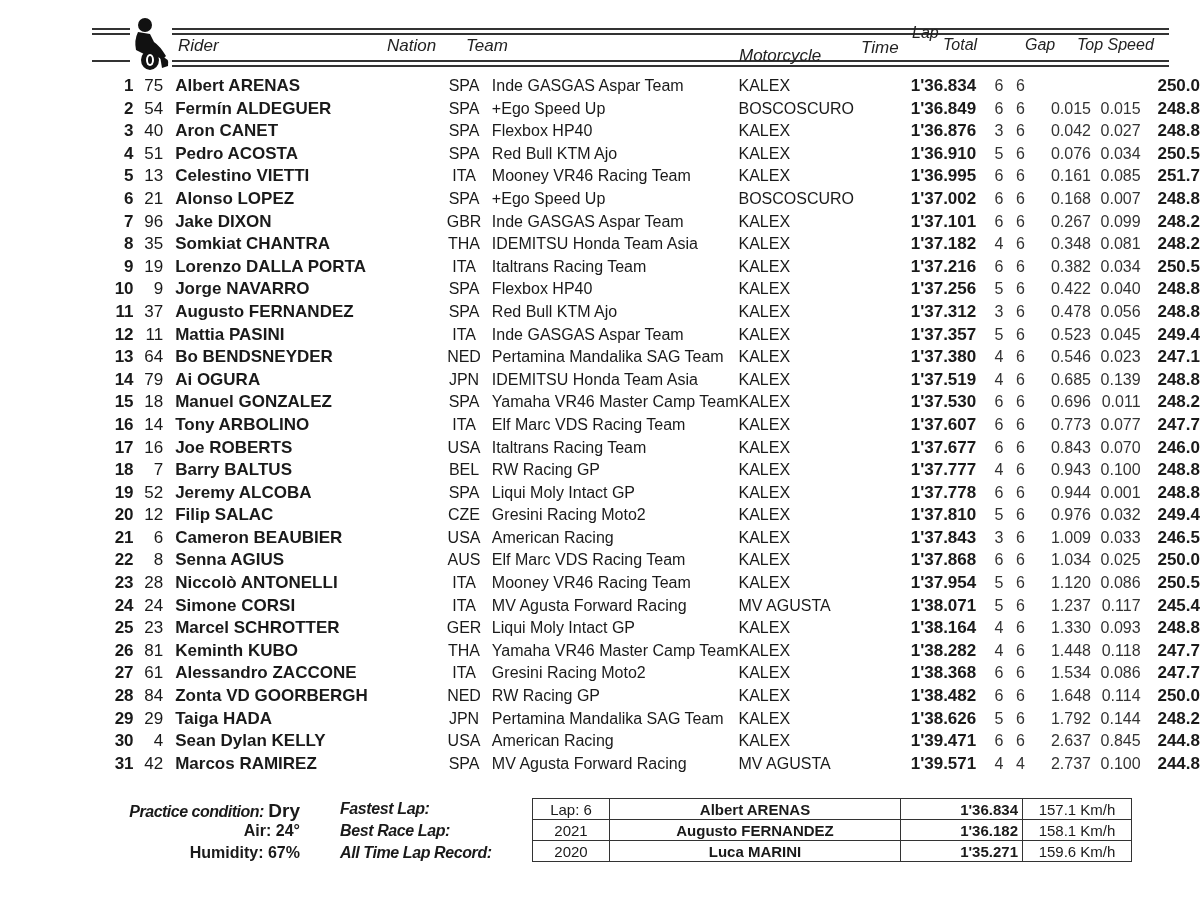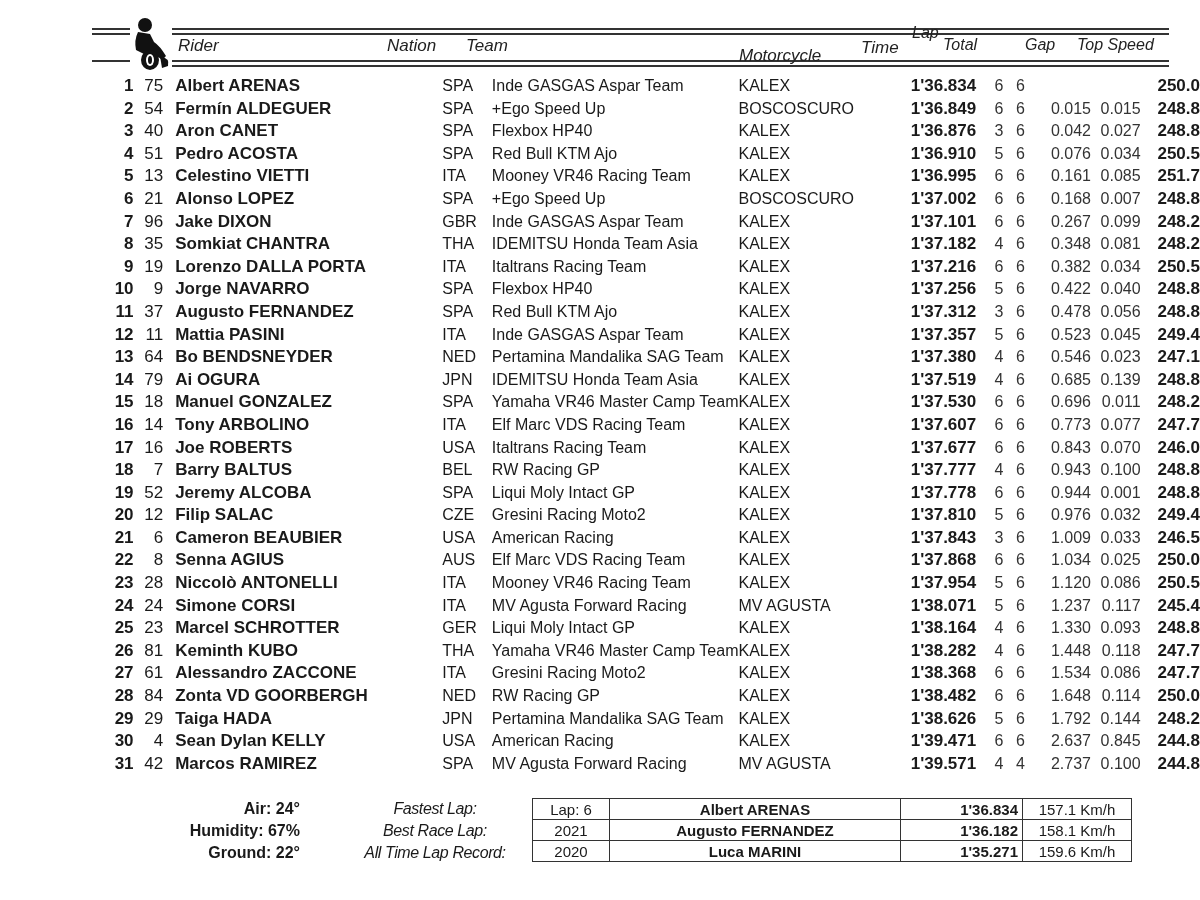--- a/index.html
+++ b/index.html
@@ -6,35 +6,35 @@
   body { width:1200px; height:900px; position:relative; overflow:hidden;
          font-family:"Liberation Sans", sans-serif; color:#1a1a1a; }
   .hdr-line { position:absolute; height:2px; background:#333; }
   .hdr { position:absolute; top:36px; font-style:italic; font-size:17px; color:#222; }
   .logo { position:absolute; left:126px; top:16px; width:48px; height:56px; }
   table.results { position:absolute; left:104px; top:75px; border-collapse:collapse; }
   table.results td { padding:0; height:22.6px; font-size:17px; white-space:nowrap; line-height:22.6px; }
   .pos { width:30px; text-align:right; font-weight:bold; }
   .num { width:30px; text-align:right; padding-right:6px !important;margin-top:25px; }
   .rider { width:270px; font-weight:bold; padding-left:6px !important; }
-  .nat { width:44px; text-align:left; padding-right:6px !important; font-size:16px !important; }
+  .nat { width:44px; text-align:center; padding-right:6px !important; font-size:16px !important; }
   .team { width:234px; font-size:16px !important; }
   .moto { width:128px; font-size:16px !important; }
   .time { width:112px; text-align:right; font-weight:bold; }
   .lap { width:28px; text-align:right; color:#333; font-size:16px !important; }
   .tot { width:22px; text-align:right; color:#333; font-size:16px !important; }
   .gap1 { width:67px; text-align:right; color:#333; font-size:16px !important; }
   .gap2 { width:50px; text-align:right; color:#333; font-size:16px !important; }
   .spd { width:60px; text-align:right; font-weight:bold; }
   .cond { position:absolute; left:100px; top:800px; width:200px; font-size:16px; }
   .cond .line { text-align:right; font-weight:bold; height:22px; }
   .cond .lbl { font-style:italic; letter-spacing:-0.5px; }
   .cond .val { font-size:19px; }
   .rec-labels { position:absolute; left:340px; top:798px; width:190px; }
-  .rec-labels div { text-align:center; font-style:italic; font-weight:normal; font-size:16px; height:22px; line-height:22px; letter-spacing:-0.4px; }
+  .rec-labels div { text-align:left; font-style:italic; font-weight:bold; font-size:16px; height:22px; line-height:22px; letter-spacing:-0.4px; }
   table.records { position:absolute; left:532px; top:798px; border-collapse:collapse; }
   table.records td { border:1px solid #333; height:20px; font-size:15px; padding:0 4px; }
   .r-lap { width:68px; text-align:center; }
   .r-rider { width:282px; text-align:center; font-weight:bold; }
   .r-time { width:113px; text-align:right; font-weight:bold; }
   .r-spd { width:100px; text-align:center; }
 </style>
 </head>
 <body>
 
@@ -498,23 +498,26 @@
         <td class="lap">4</td>
         <td class="tot">4</td>
         <td class="gap1">2.737</td>
         <td class="gap2">0.100</td>
         <td class="spd">244.8</td>
       </tr>
     </tbody>
 </table>
 
 <div class="cond">
+  <div class="line">
+    <span class="lbl">Practice condition:</span>
+    <span class="val">Dry</span>
+  </div>
   <div class="line">Air: 24°</div>
   <div class="line">Humidity: 67%</div>
-  <div class="line">Ground: 22°</div>
 </div>
 
 <div class="rec-labels">
   <div>Fastest Lap:</div>
   <div>Best Race Lap:</div>
   <div>All Time Lap Record:</div>
 </div>
 <table class="records">
   <tbody>
     <tr>

